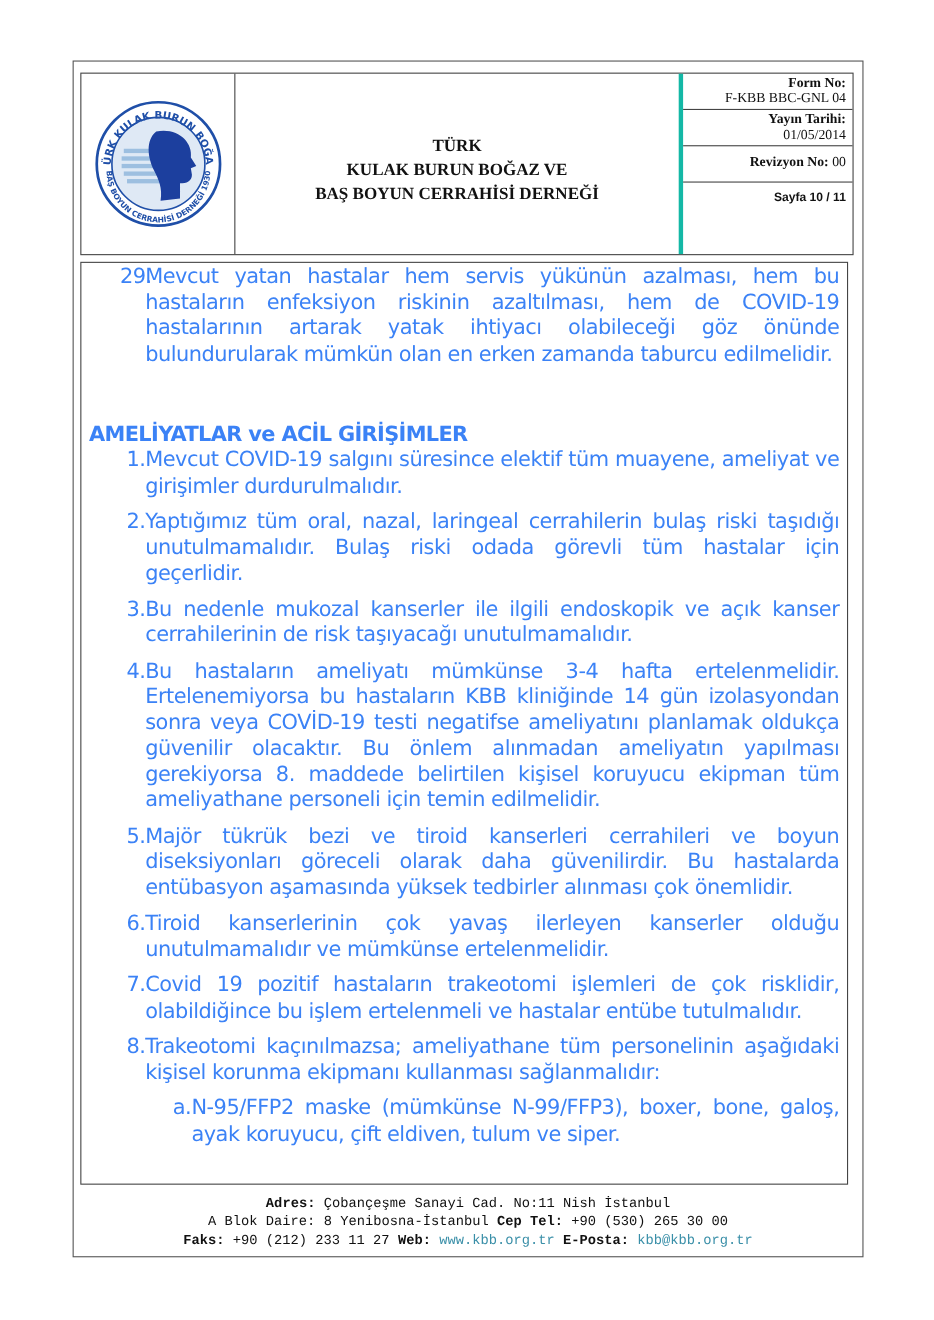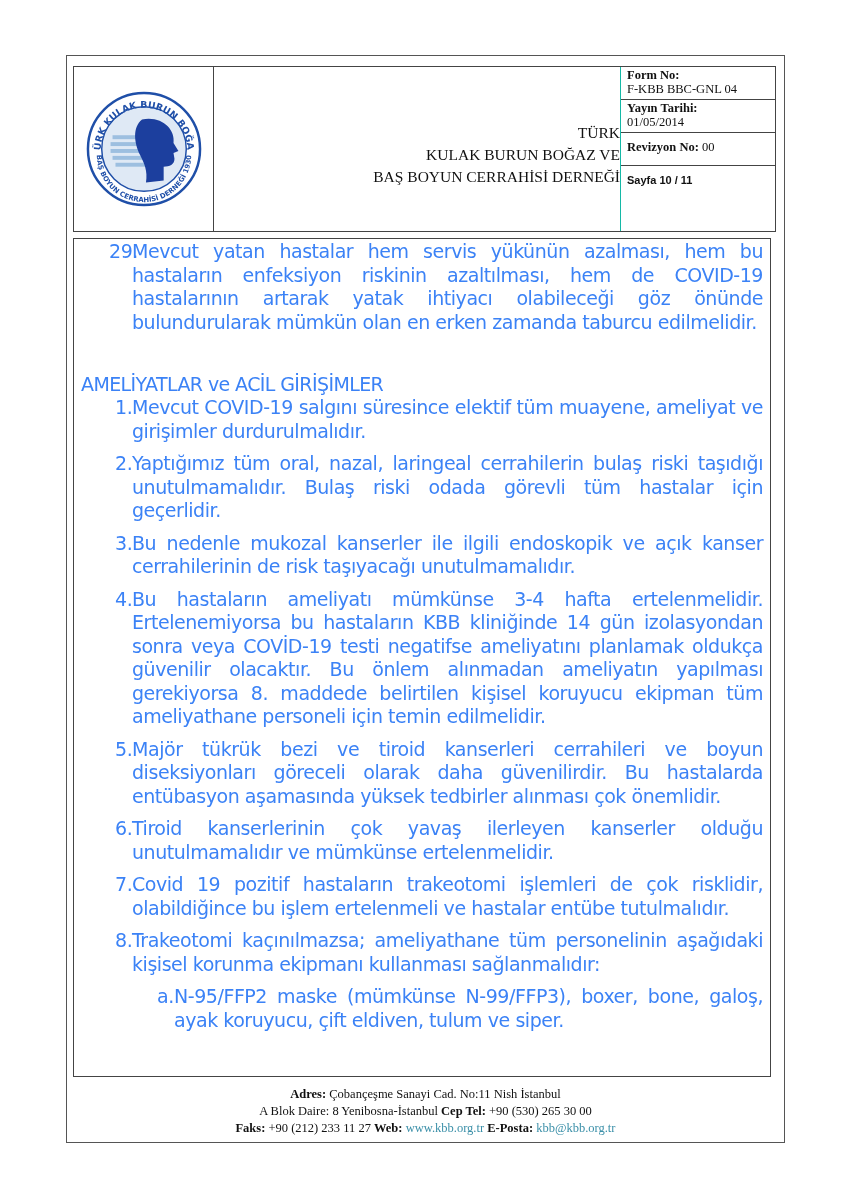--- a/index.html
+++ b/index.html
@@ -12,26 +12,26 @@
   }
   .header-table {
     position: absolute; left: 73px; top: 66px; width: 703px; height: 166px;
     border: 1px solid #444; display: flex;
   }
   .logo-cell {
     width: 140px; border-right: 1px solid #444;
     display: flex; align-items: center; justify-content: center;
   }
   .title-cell {
-    flex: 1; border-right: 1px solid #14b8a6;
-    display: flex; flex-direction: column; align-items: flex-end; justify-content: center;
-    font-family: "Liberation Serif", serif; font-weight: normal; font-size: 15.5px;
+    flex: 1; border-right: 4px solid #14b8a6;
+    display: flex; flex-direction: column; align-items: center; justify-content: center;
+    font-family: "Liberation Serif", serif; font-weight: bold; font-size: 15.5px;
     line-height: 22px; color: #111; padding-top: 12px;
   }
-  .meta-cell { width: 154px; display: flex; flex-direction: column; }
+  .meta-cell { width: 154px; display: flex; flex-direction: column; text-align: right; }
   .meta-row {
     border-bottom: 1px solid #444; padding: 1px 6px;
     font-family: "Liberation Serif", serif; font-size: 12.5px; line-height: 14px; color: #111;
   }
   .meta-row:last-child { border-bottom: none; }
   .meta-row b { font-weight: bold; }
   .r1 { height: 33px; }
   .r2 { height: 33px; }
   .r3 { height: 33px; }
   .r4 { height: 33px; padding-top: 7px; }
@@ -47,29 +47,29 @@
     letter-spacing: -0.45px;
   }
   .para {
     position: relative; line-height: 23.5px; text-align: justify;
   }
   .para .num { position: absolute; left: 0; top: 0; }
   .para .txt { display: block; }
   .p29 { margin-left: 28px; padding-left: 23px; }
   .p29 .num { left: 0; }
   .section-title {
-    font-weight: normal; margin-top: 39px; line-height: 23px; letter-spacing: -0.6px;
+    font-weight: bold; margin-top: 50px; line-height: 23px; letter-spacing: -0.6px;
   }
   .list-item { margin-left: 34px; padding-left: 17px; margin-bottom: 9px; }
   .list-item:first-of-type { margin-top: 0; }
   .sub-item { margin-left: 76px; padding-left: 17px; margin-top: 0; }
 
   .footer {
     position: absolute; left: 66px; top: 1086px; width: 719px; text-align: center;
-    font-family: Liberation Serif, serif; font-size: 12.5px; line-height: 17px; color: #111;
+    font-family: Liberation Mono, monospace; font-size: 12.5px; line-height: 17px; color: #111;
   }
   .footer b { font-weight: bold; }
   .footer .link { color: #3a8fa8; text-align: right; }
 </style>
 </head>
 <body>
 
 <div class="outer-frame"></div>
 
 <div class="header-table">

